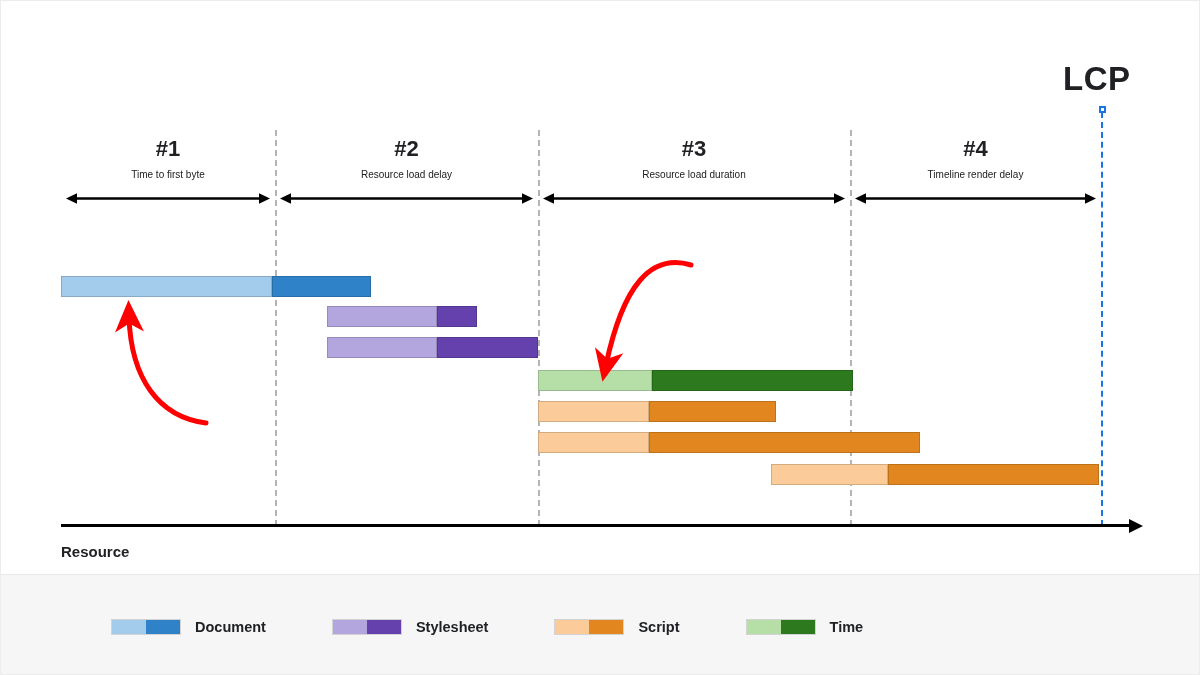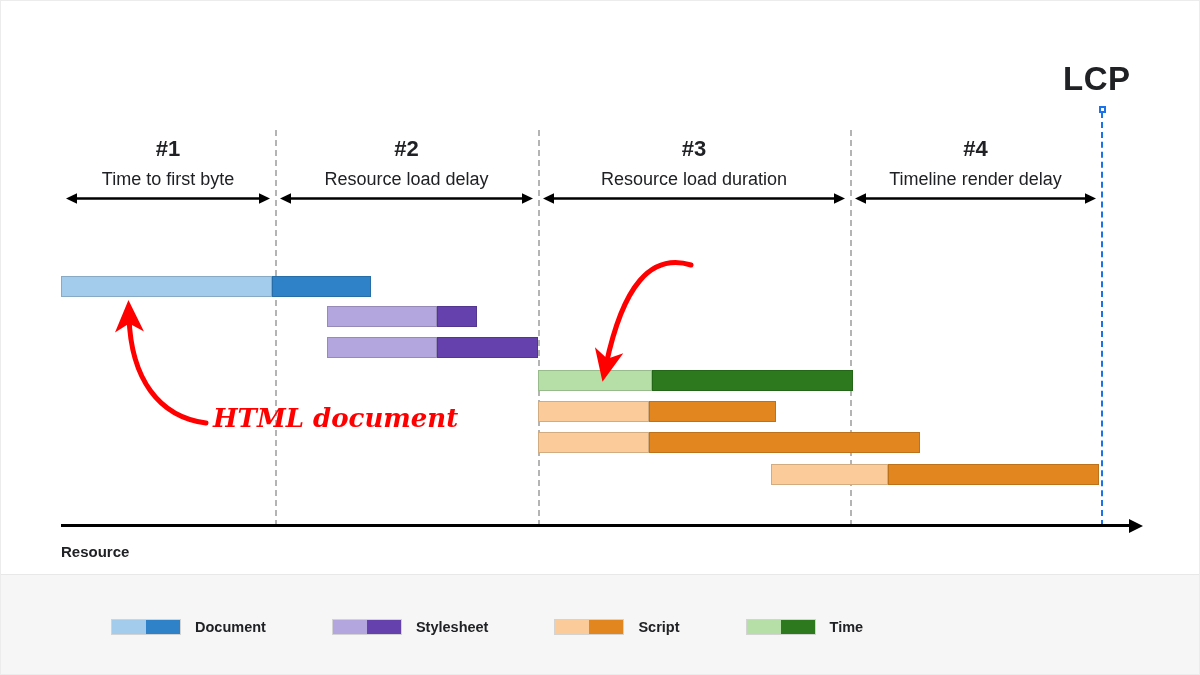--- a/index.html
+++ b/index.html
@@ -66,21 +66,21 @@
     text-align: center;
     font-size: 22px;
     font-weight: bold;
     color: #202124;
     top: 119px;
     white-space: nowrap;
   }
   .phase-name {
     position: absolute;
     text-align: center;
-    font-size: 18px;
+    font-size: 10px;
     color: #202124;
     top: 152px;
     white-space: nowrap;
   }
   
   .phase-arrow {
     position: absolute;
     height: 13px;
     top: 175px;
   }
@@ -258,21 +258,20 @@
     <svg class="annot-svg" style="left:0; top:0;" width="1200" height="573" viewBox="0 0 1200 573">
       <defs>
         <marker id="redhead" markerWidth="7" markerHeight="7" refX="3.2" refY="3.2" orient="auto" markerUnits="strokeWidth">
           <path d="M0.2,0.3 L6.6,3.2 L0.2,6.1 L1.9,3.2 Z" fill="#ff0000"></path>
         </marker>
       </defs>
       <path d="M205,406 C158,400 130,362 128,300" stroke="#ff0000" stroke-width="5" fill="none" stroke-linecap="round" marker-end="url(#redhead)"></path>
       <path d="M690,248 C650,236 622,268 605,348" stroke="#ff0000" stroke-width="5" fill="none" stroke-linecap="round" marker-end="url(#redhead)"></path>
     </svg>
 
-    <div class="annot-text" style="left:212px; top:386px;">HTML document</div>
 
     <div class="axis-line"></div>
     <div class="axis-arrow"></div>
     <div class="axis-label">Resource</div>
   </div>
 
   <div id="legend">
     <div class="legend-items" id="legend-items">
         <div class="legend-item">
           <div class="legend-swatch">

